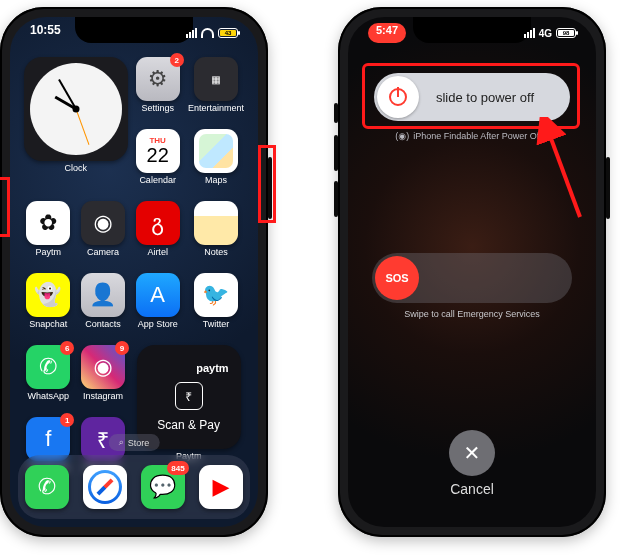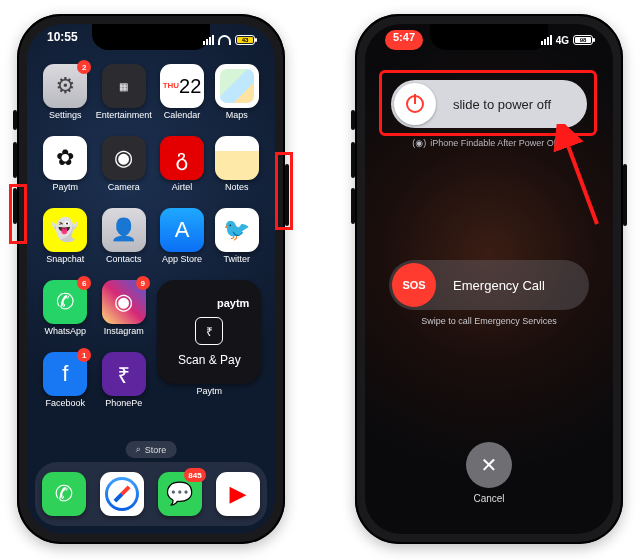--- a/index.html
+++ b/index.html
@@ -11,21 +11,21 @@
     --white:#fff;
     --grey:#9a9aa0;
     --red:#ff3b30;
     --annot:#ff1a1a;
     --dock-bg:rgba(120,120,140,.22);
     --pill-bg:rgba(120,120,140,.32);
     --slider-bg:#d6d8de;
   }
   *{box-sizing:border-box;font-family:-apple-system,Helvetica,Arial,sans-serif}
   body{margin:0;background:#fff;width:640px;height:560px;position:relative}
-  .stage{position:absolute;inset:0;display:flex;gap:70px;justify-content:center;align-items:flex-start;padding-top:14px}
+  .stage{position:absolute;inset:0;display:flex;gap:70px;align-items:flex-start;padding-top:7px}
   
   .phone{width:var(--phone-w);height:var(--phone-h);background:var(--bezel);border-radius:44px;padding:10px;position:relative;box-shadow:0 0 0 2px #000 inset,0 4px 14px rgba(0,0,0,.25)}
   .btn-edge{position:absolute;background:#0c0c0c;border-radius:3px}
   .vol-up{left:-4px;top:128px;width:4px;height:36px}
   .vol-dn{left:-4px;top:174px;width:4px;height:36px}
   .side  {right:-4px;top:150px;width:4px;height:62px}
   .mute  {left:-4px;top:96px;width:4px;height:20px}
   .screen{width:100%;height:100%;border-radius:36px;overflow:hidden;position:relative}
   .s1{background:radial-gradient(circle at 40% 30%,#1c3050,#0e1a2e 55%)}
   .s2{background:radial-gradient(circle at 50% 45%,#3a1d14 0%,#1a0e0c 35%,#0a0a0c 70%)}
@@ -54,21 +54,21 @@
   .hh{width:3px;height:24px;transform:translate(-50%,-100%) rotate(300deg)}
   .mm{width:2px;height:34px;transform:translate(-50%,-100%) rotate(330deg)}
   .ss{width:1px;height:38px;background:#ff9500;transform:translate(-50%,-100%) rotate(160deg)}
   .pivot{position:absolute;left:50%;top:50%;width:7px;height:7px;border-radius:50%;background:#000;transform:translate(-50%,-50%)}
   .paytm{background:#131318;align-items:center;justify-content:center;gap:8px}
   .paytm .qr{width:28px;height:28px;border:1.5px solid #fff;border-radius:6px;display:flex;align-items:center;justify-content:center;font-size:12px}
   
   .bg-grey{background:linear-gradient(#d9d9de,#b9b9c0);color:#444}
   .bg-dark{background:#2b2b30;color:#fff}
   .bg-white{background:#fff;color:#111}
-  .bg-cal{background:#fff;color:#ff3b30;flex-direction:row;line-height:1}
+  .bg-cal{background:#fff;color:#ff3b30;flex-direction:column;line-height:1}
   .bg-maps{background:#fff}
   .bg-airtel{background:#e40000;color:#fff}
   .bg-notes{background:linear-gradient(#fff 34%,#ffe9a8 34%)}
   .bg-snap{background:#fffc00}
   .bg-appstore{background:linear-gradient(#1fa8ff,#0b6ff5);color:#fff}
   .bg-twit{background:#fff;color:#1d9bf0}
   .bg-wa{background:#25d366;color:#fff}
   .bg-ig{background:linear-gradient(45deg,#feda75,#d62976 50%,#4f5bd5);color:#fff}
   .bg-fb{background:#1877f2;color:#fff}
   .bg-pp{background:#5f259f;color:#fff}
@@ -89,21 +89,21 @@
   .power-ic{width:18px;height:18px;border:2px solid #ff3b30;border-radius:50%;position:relative}
   .power-ic::after{content:"";position:absolute;left:50%;top:-3px;width:2px;height:10px;background:#ff3b30;transform:translateX(-50%)}
   .slider .lbl{flex:1;text-align:center;font-size:13px;color:#222;padding-right:22px}
   .findable{margin-top:10px;font-size:9px;color:#b9b9c0;display:flex;align-items:center;gap:4px}
   .sos-row{position:absolute;top:236px;left:24px;right:24px;height:50px;background:rgba(120,120,130,.35);border-radius:26px;display:flex;align-items:center}
   .sos-knob{width:44px;height:44px;border-radius:50%;background:#ff3b30;margin:3px;display:flex;align-items:center;justify-content:center;color:#fff;font-weight:700;font-size:11px}
   .sos-row .lbl{flex:1;text-align:center;color:#fff;font-size:13px;padding-right:30px}
   .sos-sub{position:absolute;top:292px;left:0;right:0;text-align:center;color:#c8c8cc;font-size:9px}
   .cancel{position:absolute;bottom:30px;left:50%;transform:translateX(-50%);display:flex;flex-direction:column;align-items:center;gap:5px}
   .cancel .circ{width:46px;height:46px;border-radius:50%;background:#6e6e73;color:#fff;display:flex;align-items:center;justify-content:center;font-size:20px}
-  .cancel .t{color:#ddd;font-size:10px}
+  .cancel .t{color:#ddd;font-size:14px}
   
   .annot{position:absolute;border:3px solid var(--annot);z-index:20;pointer-events:none}
   .arrow{position:absolute;z-index:20;pointer-events:none}
   .safari-ring{width:34px;height:34px;border-radius:50%;background:linear-gradient(#3fa0ff,#0a5fe0);position:relative}
   .safari-ring::before{content:"";position:absolute;inset:3px;border-radius:50%;background:#fff}
   .safari-ring::after{content:"";position:absolute;left:50%;top:50%;width:4px;height:20px;background:linear-gradient(#ff3b30 50%,#0a5fe0 50%);transform:translate(-50%,-50%) rotate(45deg)}
   .maps-ic{width:34px;height:34px;background:linear-gradient(135deg,#d6f5d6 40%,#bfe8ff 40% 70%,#ffe3a3 70%);border-radius:7px}
   svg{display:block}
 </style>
 </head>
@@ -133,20 +133,31 @@
             </span>
           <span class="wifi"></span>
           <span class="batt">
               <i>43</i>
             </span>
         </span>
       </div>
 
       <div class="home">
 
+        <div class="app w2">
+          <div class="ico" style="background:#1b1b1f">
+            <div class="clockface">
+              <div class="hand hh"></div>
+                <div class="hand mm"></div>
+                <div class="hand ss"></div>
+                <div class="pivot"></div>
+            </div>
+          </div>
+          <span>Clock</span>
+        </div>
 
         <div class="app">
           <div class="ico bg-grey">⚙︎<span class="badge">2</span></div>
           <span>Settings</span>
         </div>
         <div class="app">
           <div class="ico bg-dark" style="font-size:10px">▦</div>
           <span>Entertainment</span>
         </div>
         <div class="app">
@@ -276,21 +287,20 @@
           <span>(◉)</span>
           <span>iPhone Findable After Power Off</span>
           <span>›</span>
         </div>
       </div>
 
       <div class="sos-row">
         <div class="sos-knob">
             <span>SOS</span>
           </div>
-        <span class="lbl">Emergency Call</span>
       </div>
       <div class="sos-sub">Swipe to call Emergency Services</div>
 
       <div class="cancel">
         <div class="circ">✕</div>
         <span class="t">Cancel</span>
       </div>
     </div>
 
     <div class="annot" style="left:24px;top:56px;width:218px;height:66px;border-radius:6px"></div>

